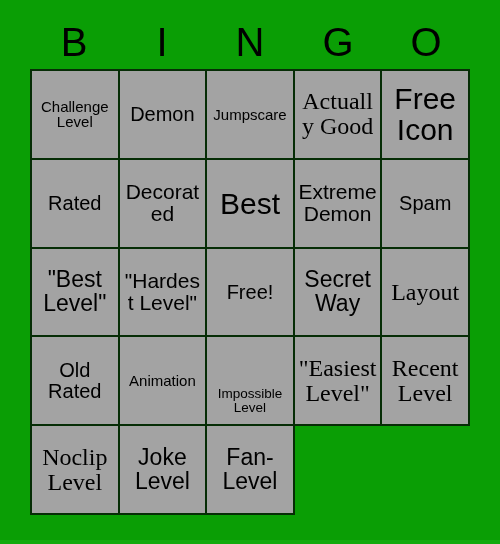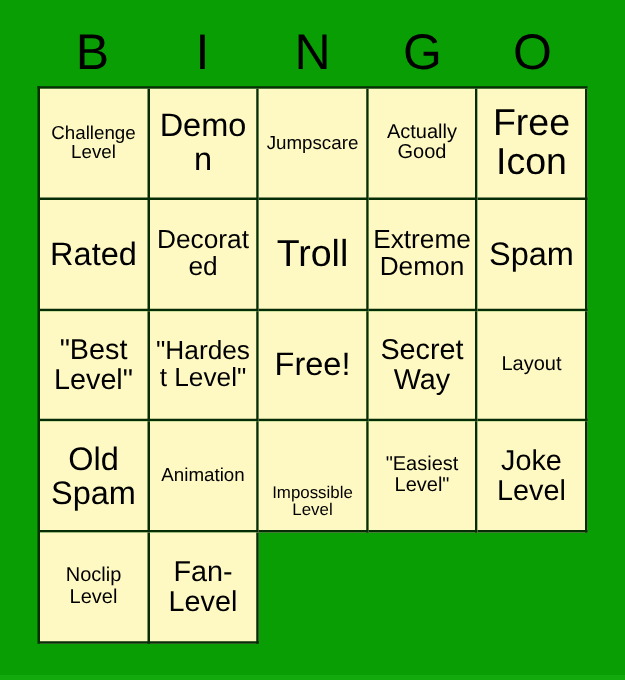--- a/index.html
+++ b/index.html
@@ -68,36 +68,36 @@
   .cell {
     border-right: 2px solid #062d06;
     border-bottom: 2px solid #062d06;
     box-sizing: border-box;
     display: flex;
     align-items: center;
     justify-content: center;
     text-align: center;
     padding: 2px 3px;
     overflow: hidden;
-    background: #fef9c3;
+    background: #a3a3a3;
   }
   .cell-text {
     color: #000000;
     line-height: 1.04;
     display: block;
     width: 100%;
     word-wrap: break-word;
   }
   
   .fs-xs  { font-size: 13.5px; margin-top: 40px; }
   .fs-sm  { font-size: 15px; }
   .fs-md  { font-size: 21px; }
-  .fs-lg  { font-size: 16px; }
+  .fs-lg  { font-size: 24px; font-family: Liberation Serif, serif; }
   .fs-xl  { font-size: 23px; }
-  .fs-2xl { font-size: 26px; }
+  .fs-2xl { font-size: 20px; }
   .fs-3xl { font-size: 30px; }
 </style>
 </head>
 <body>
 
 <div id="bingo-card">
 
   <div id="header-row">
       <div class="header-letter">B</div>
       <div class="header-letter">I</div>
@@ -122,21 +122,21 @@
       <div class="cell">
         <span class="cell-text fs-3xl">Free Icon</span>
       </div>
       <div class="cell">
         <span class="cell-text fs-2xl">Rated</span>
       </div>
       <div class="cell">
         <span class="cell-text fs-md">Decorated</span>
       </div>
       <div class="cell">
-        <span class="cell-text fs-3xl">Troll</span>
+        <span class="cell-text fs-3xl">Best</span>
       </div>
       <div class="cell">
         <span class="cell-text fs-md">Extreme Demon</span>
       </div>
       <div class="cell">
         <span class="cell-text fs-2xl">Spam</span>
       </div>
       <div class="cell">
         <span class="cell-text fs-xl">"Best Level"</span>
       </div>
@@ -146,36 +146,39 @@
       <div class="cell">
         <span class="cell-text fs-2xl">Free!</span>
       </div>
       <div class="cell">
         <span class="cell-text fs-xl">Secret Way</span>
       </div>
       <div class="cell">
         <span class="cell-text fs-lg">Layout</span>
       </div>
       <div class="cell">
-        <span class="cell-text fs-2xl">Old Spam</span>
+        <span class="cell-text fs-2xl">Old Rated</span>
       </div>
       <div class="cell">
         <span class="cell-text fs-sm">Animation</span>
       </div>
       <div class="cell">
         <span class="cell-text fs-xs">Impossible Level</span>
       </div>
       <div class="cell">
         <span class="cell-text fs-lg">"Easiest Level"</span>
       </div>
       <div class="cell">
-        <span class="cell-text fs-xl">Joke Level</span>
+        <span class="cell-text fs-lg">Recent Level</span>
       </div>
       <div class="cell">
         <span class="cell-text fs-lg">Noclip Level</span>
+      </div>
+      <div class="cell">
+        <span class="cell-text fs-xl">Joke Level</span>
       </div>
       <div class="cell">
         <span class="cell-text fs-xl">Fan-Level</span>
       </div>
     </div>
 
   <div id="bottom-strip"></div>
 
 </div>
 

